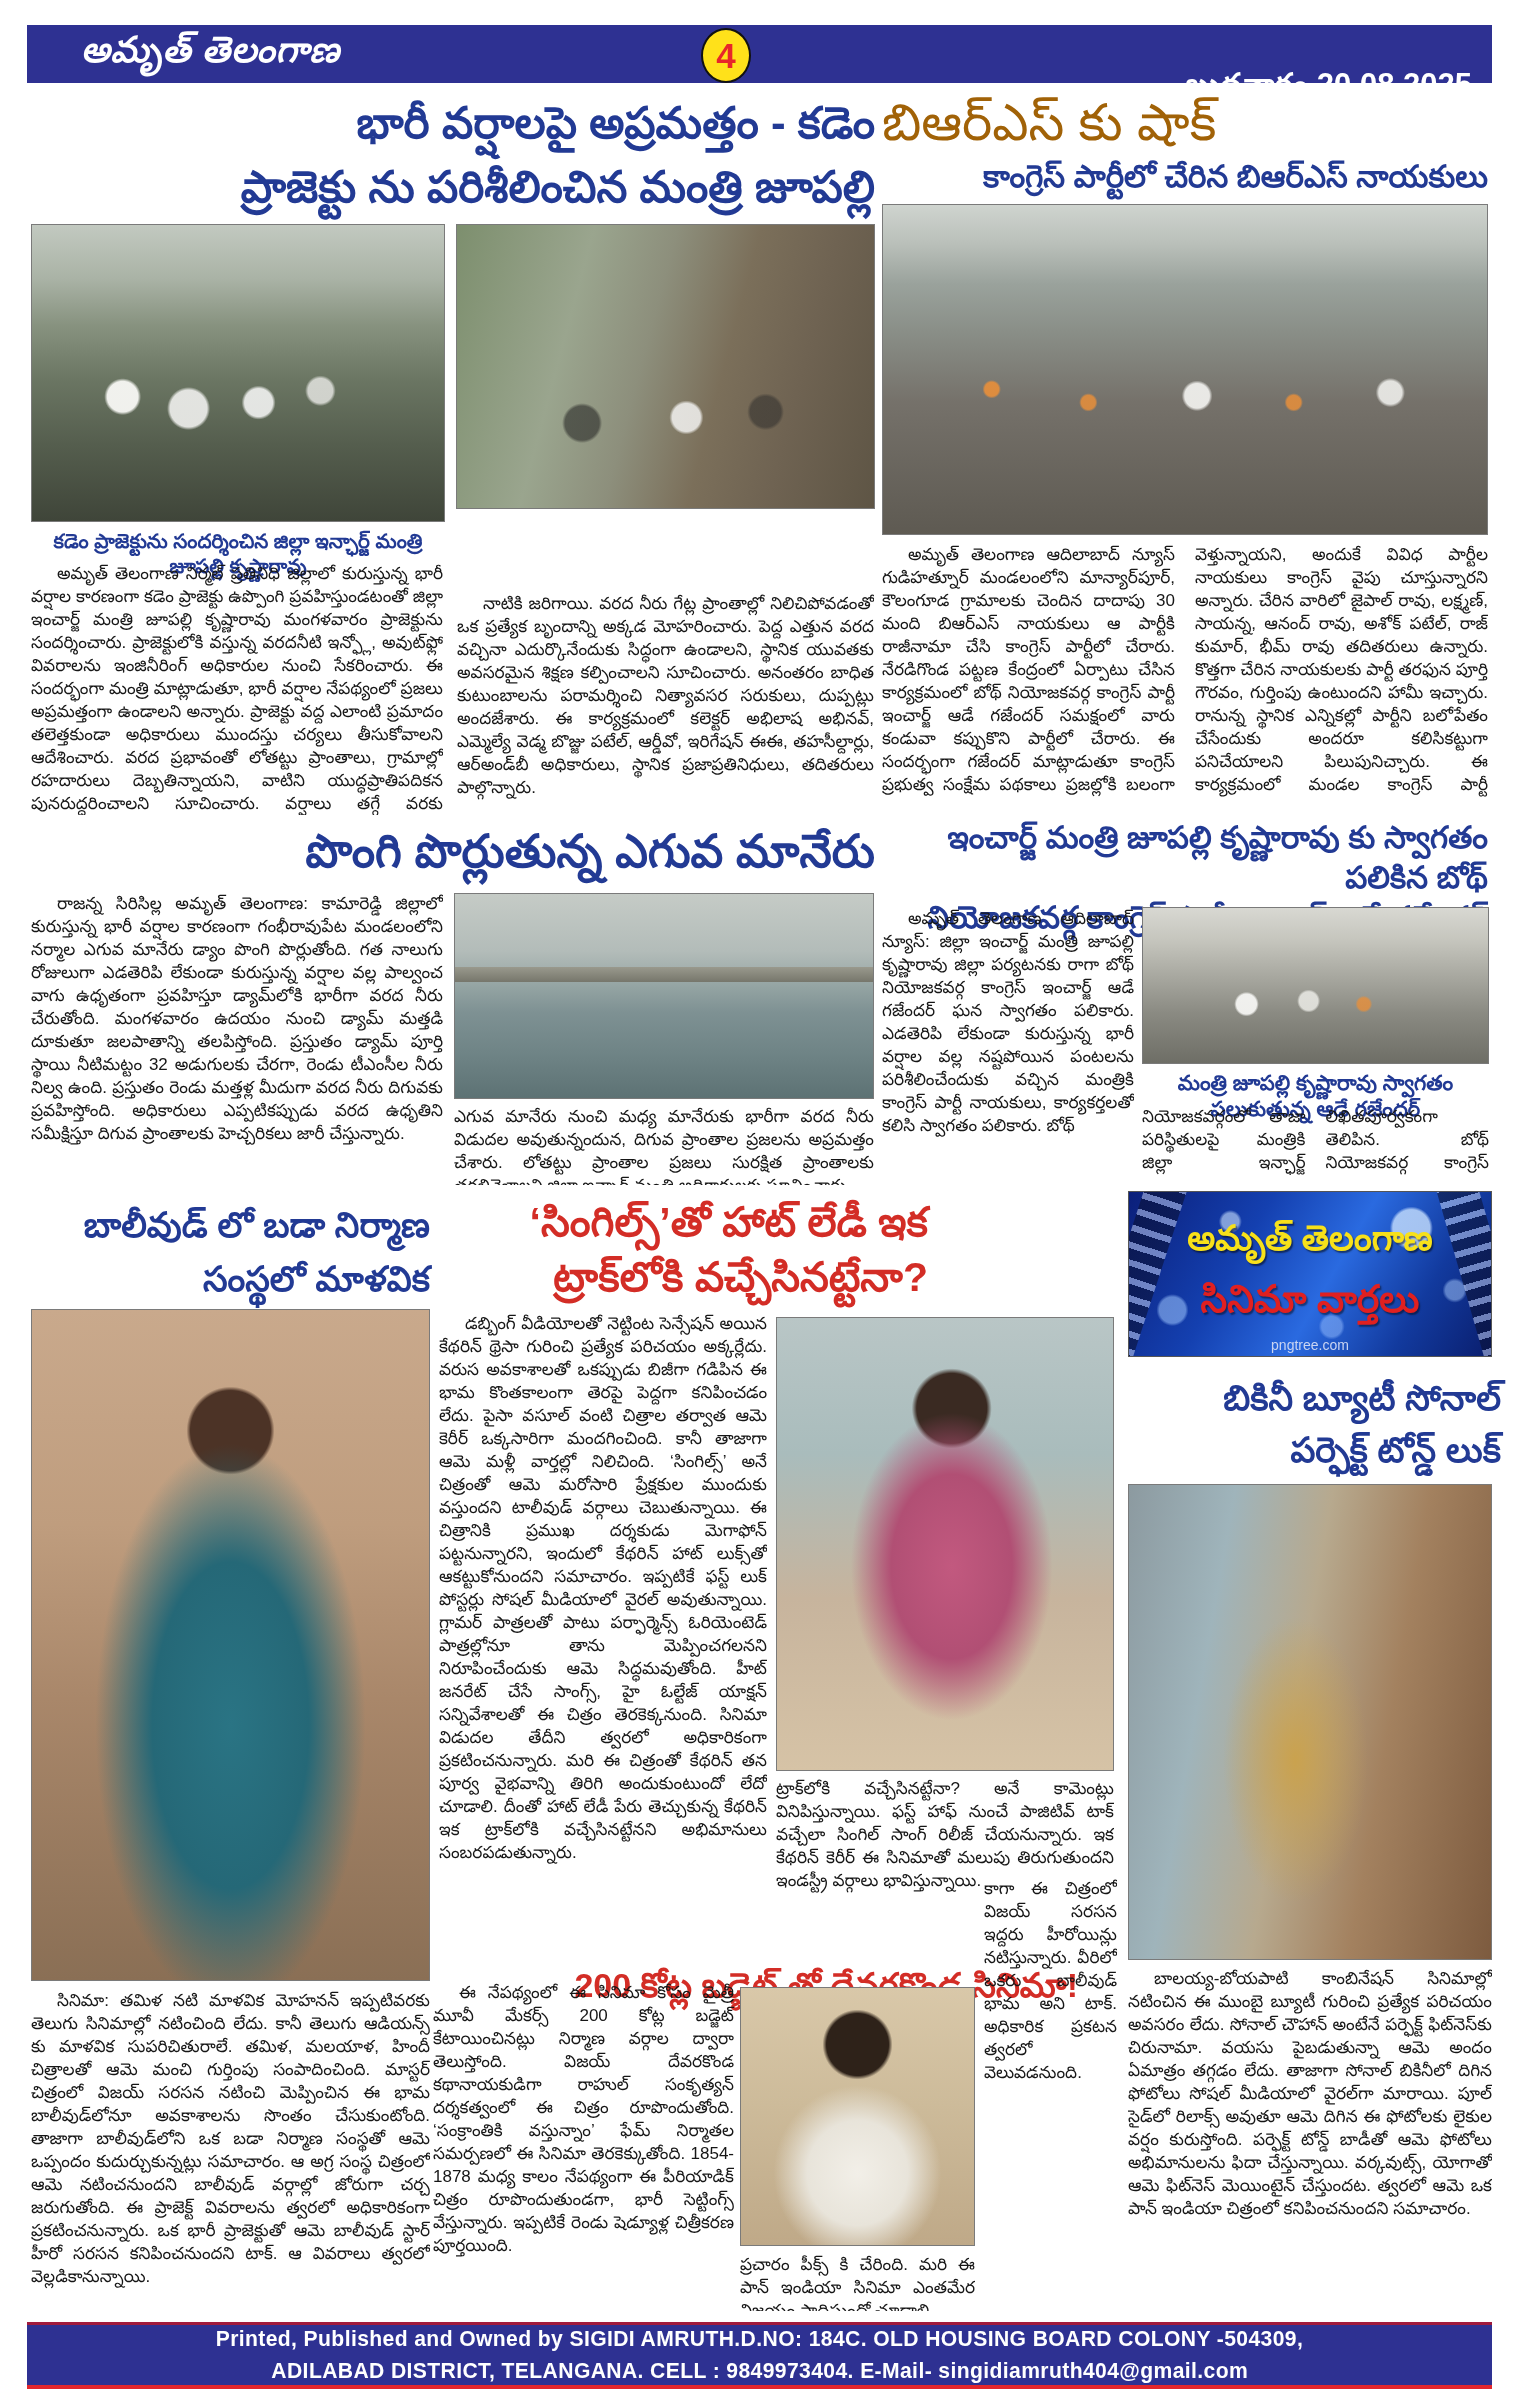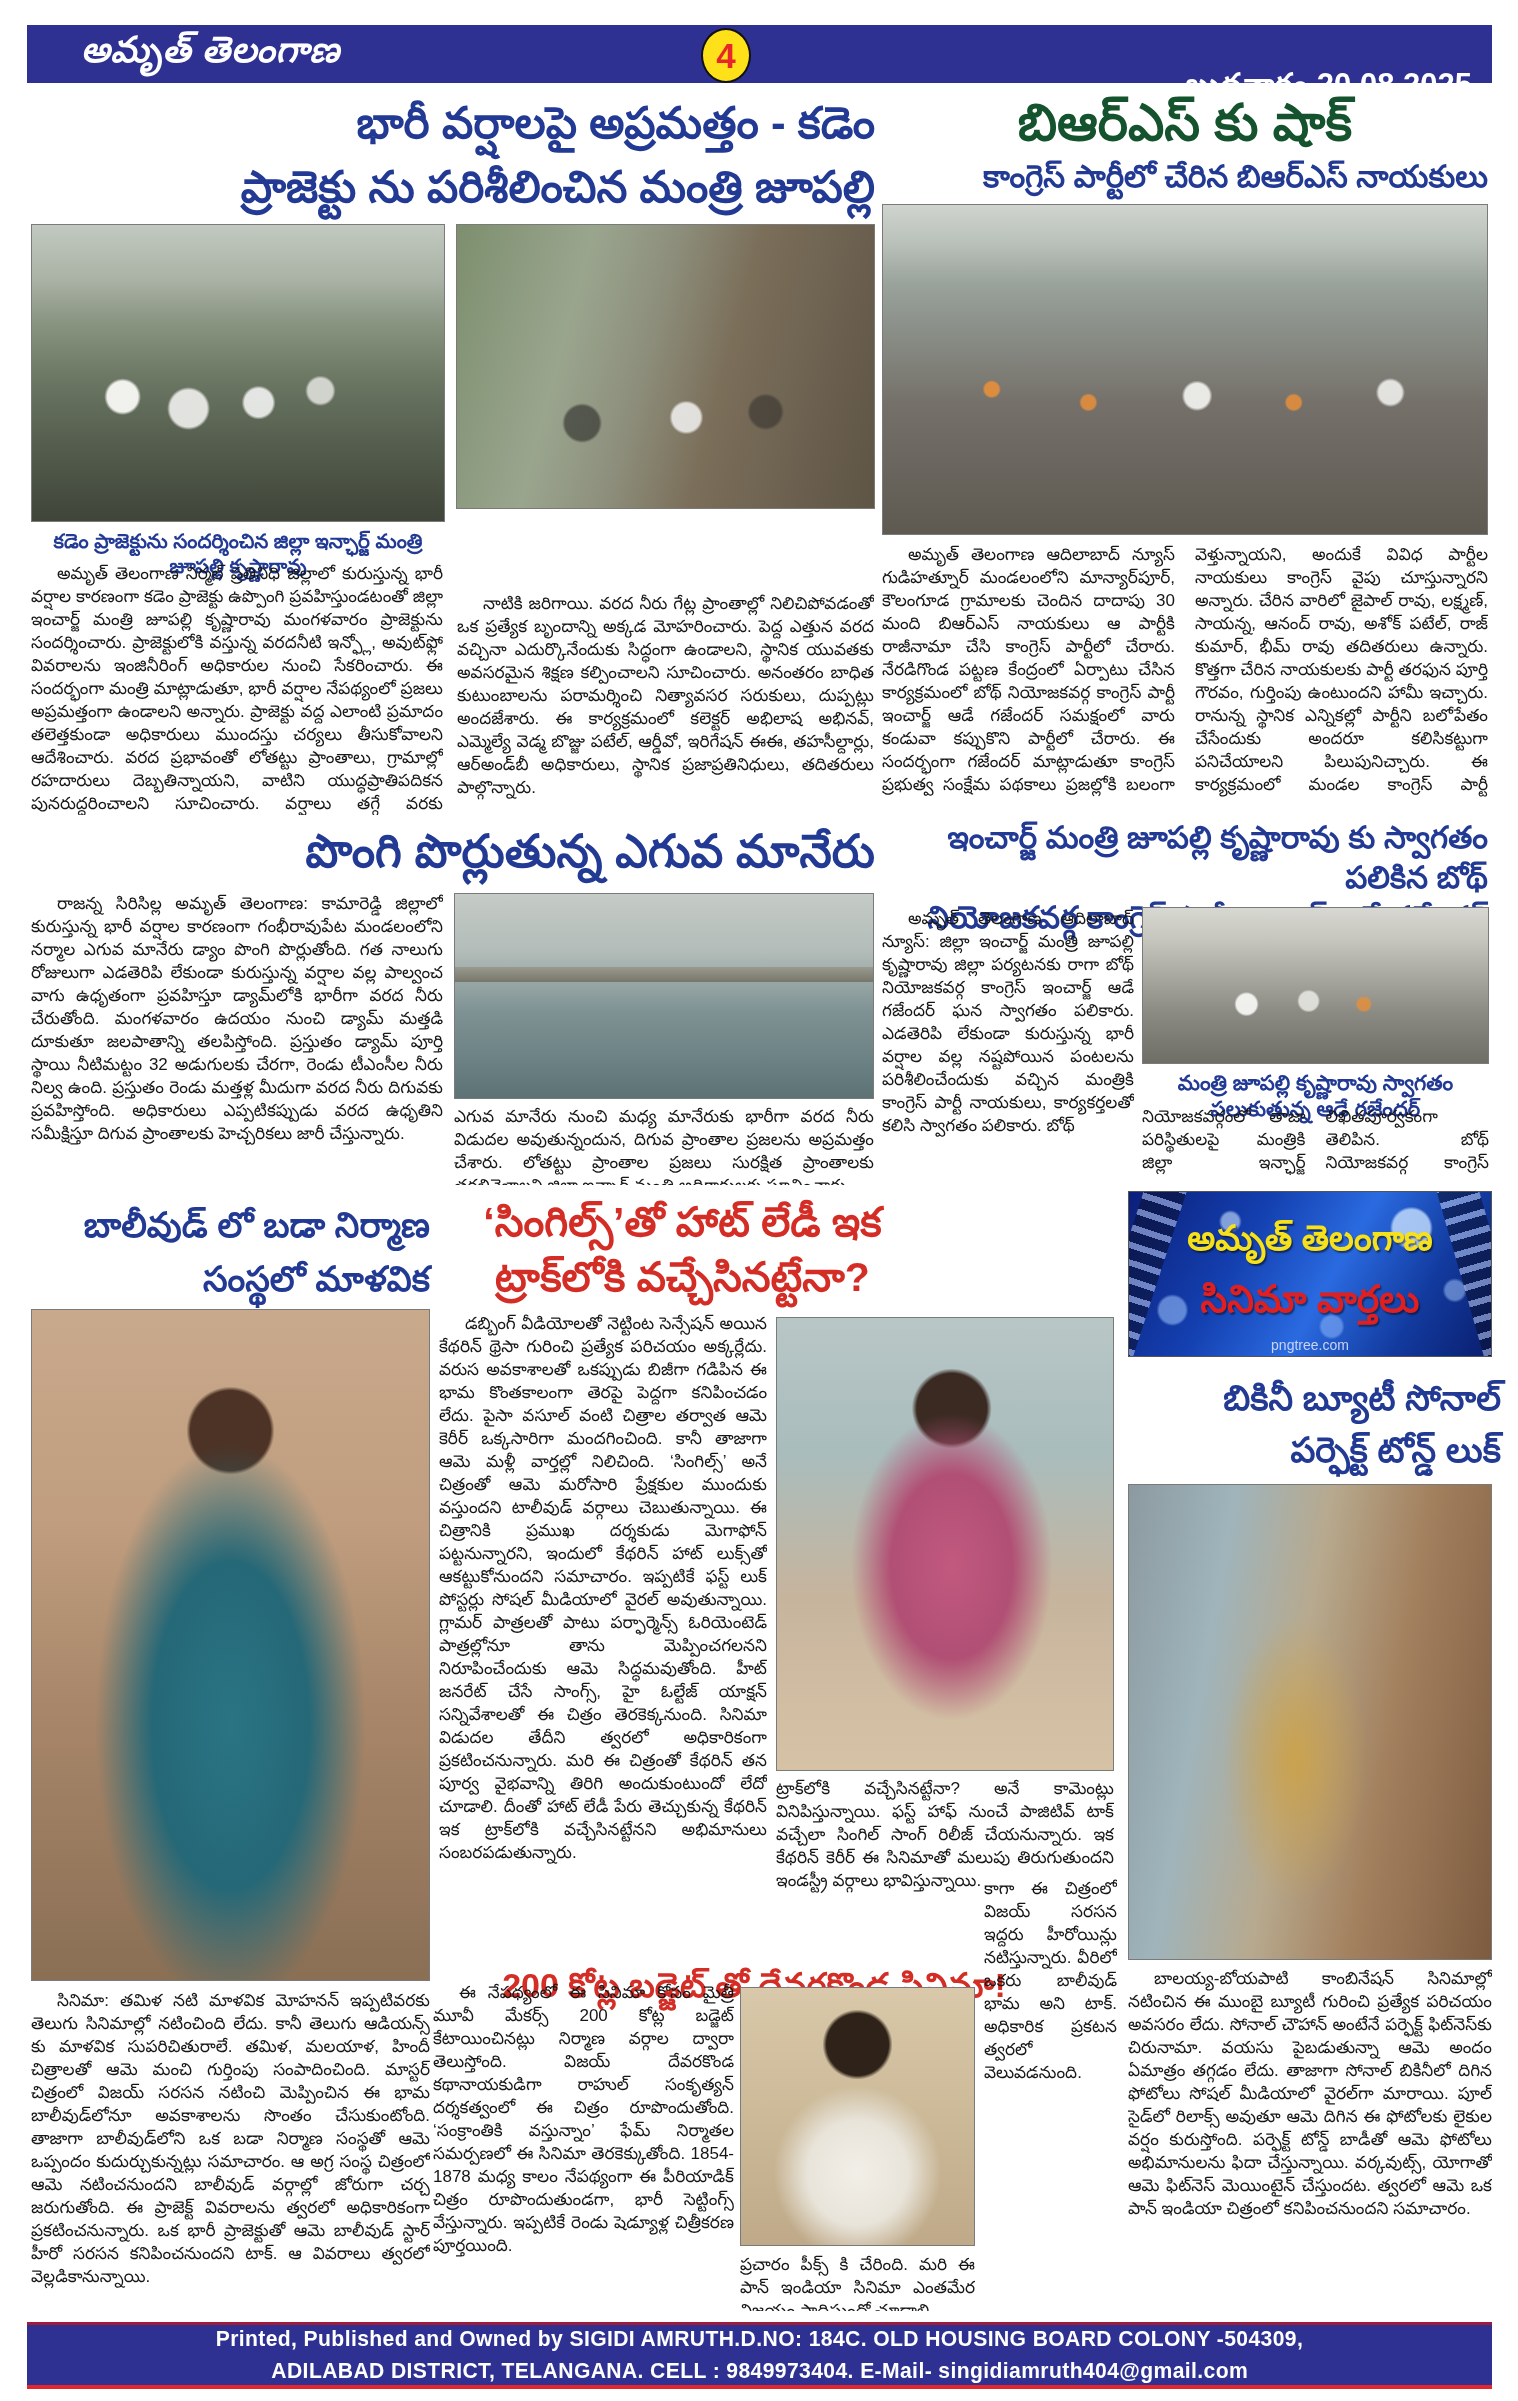--- a/index.html
+++ b/index.html
@@ -9,22 +9,22 @@
   
   .header-bar{background:#2e3192;color:#ffffff;display:flex;align-items:center;}
   .masthead{font-size:36px;font-weight:bold;font-style:italic;padding-left:54px;letter-spacing:0.8px;}
   .edition-date{position:absolute;right:20px;top:50%;transform:translateY(-50%);
                 font-size:31px;font-weight:bold;margin-top:34px;}
   .page-badge{position:absolute;left:674px;top:3.1px;width:46px;height:51px;border-radius:50%;
               background:#ffe11a;border:2.3px solid #111;display:flex;align-items:center;justify-content:center;
               color:#e8252a;font-size:35px;font-weight:bold;}
   
   .h-navy{color:#223a94;font-weight:bold;text-align:right;}
-  .h-pink{color:#14532d;font-weight:bold;text-align:center;}
-  .h-red{color:#d32d26;font-weight:bold;text-align:center;}
+  .h-pink{color:#a16207;font-weight:normal;text-align:left;}
+  .h-red{color:#d32d26;font-weight:bold;text-align:right;}
   .kadem-headline{font-size:44px;line-height:64px;}
   .brs-headline{font-size:51px;line-height:61px;}
   .brs-subhead{font-size:31px;line-height:38px;}
   .maneru-headline{font-size:46px;line-height:60px;}
   .incharge-headline{font-size:31px;line-height:40px;}
   .malavika-headline{font-size:35px;line-height:54px;}
   .singles-headline{font-size:41px;line-height:55px;}
   .deva-headline{font-size:34px;line-height:41px;margin-top:35px;}
   .sonal-headline{font-size:35px;line-height:52px;}
   .caption{color:#223a94;font-weight:bold;text-align:center;}

